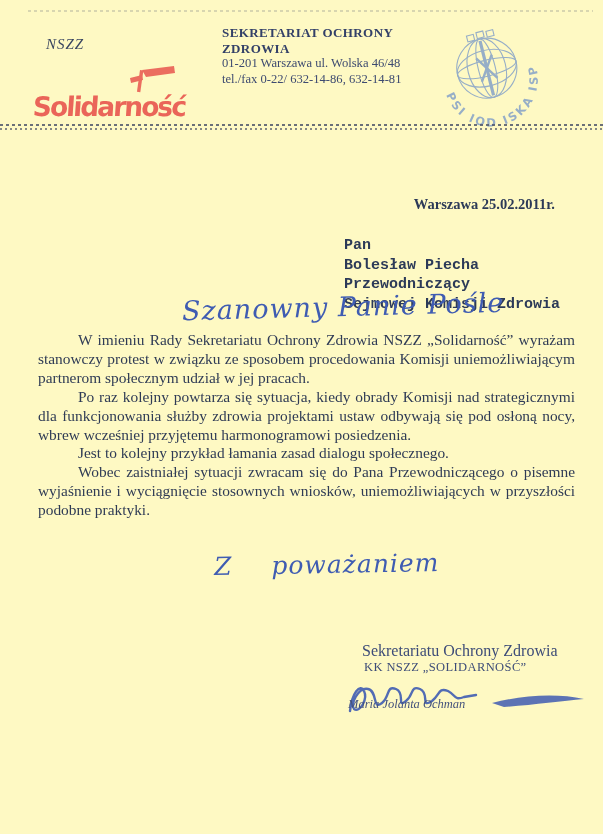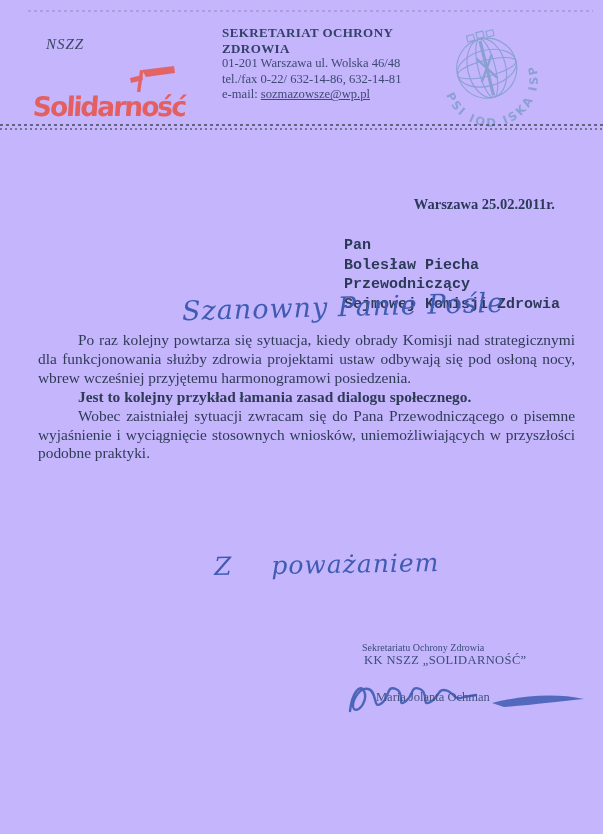--- a/index.html
+++ b/index.html
@@ -1,20 +1,20 @@
 <!DOCTYPE html>
 <html lang="pl"><head>
 <meta charset="utf-8">
 <style>
   html,body{margin:0;padding:0;background:#e9e9e9;}
   .page{
     position:relative;
     width:603px;height:834px;
     margin:0 auto;
-    background:#c4b5fd;
+    background:#fef9c3;
     overflow:hidden;
     font-family:"Liberation Serif","DejaVu Serif",serif;
     color:#2e3a55;
   }
   .dotline{
     position:absolute;height:1.6px;
     background:repeating-linear-gradient(90deg,#50576b 0 3px,transparent 3px 6px);
   }
   .topline{left:28px;right:10px;top:10px;opacity:.22;}
   .rule1{left:0;right:0;top:124px;opacity:.85;}
@@ -48,34 +48,34 @@
     font-family:"DejaVu Serif",serif;font-style:italic;
   }
   .salutation{left:182px;top:291px;font-size:27px;transform:rotate(-1.5deg);letter-spacing:1px;}
   .closing{left:214px;top:550px;font-size:25px;transform:rotate(-1deg);word-spacing:30px;letter-spacing:1px;}
   
   .body-text{
     position:absolute;left:38px;top:331px;width:537px;
     font-size:15.4px;line-height:18.9px;text-align:justify;color:#2f3b55;
   }
   .body-text p{margin:0;text-indent:40px;}
-  .body-text p.bold{font-weight:bold;}
+  .body-text p.bold{font-weight:normal;}
   
   .sig-block{
     position:absolute;left:348px;top:641px;width:235px;
     text-align:left;color:#3d4c78;
   }
   .sig-title{font-weight:bold;font-size:14px;letter-spacing:1.2px;margin-left:16px;}
-  .sig-line2{font-size:10px;margin-left:14px;margin-top:1px;}
+  .sig-line2{font-size:16px;margin-left:14px;margin-top:1px;}
   .sig-line3{font-size:12.5px;margin-left:16px;letter-spacing:.4px;}
   .sig-scribble{position:absolute;left:-6px;top:36px;width:250px;height:50px;}
   .sig-name{
     position:relative;z-index:2;
-    font-size:12.5px;color:#44527c;
-    margin-left:28px;margin-top:22px;
+    font-style:italic;font-size:12.5px;color:#44527c;
+    margin-top:22px;
   }
 </style>
 </head>
 <body>
 
 <div class="page">
 
   <div class="dotline topline"></div>
 
   <div class="nszz-label">NSZZ</div>
@@ -88,21 +88,20 @@
         <polygon points="96,14 108,11 109,16 97,19"></polygon>
       </g>
       <text x="2" y="52" font-family="DejaVu Sans, sans-serif" font-weight="bold" font-size="27" fill="#e8564e" opacity="0.9" letter-spacing="-2" textLength="152" lengthAdjust="spacingAndGlyphs" transform="skewX(-4)">Solidarność</text>
     </svg>
   </div>
 
   <div class="head-block">
     <div class="head-org">SEKRETARIAT OCHRONY ZDROWIA</div>
     <div>01-201 Warszawa ul. Wolska 46/48</div>
     <div>tel./fax  0-22/ 632-14-86,  632-14-81</div>
-    <div class="head-email"><span>e-mail: </span><span class="mail">sozmazowsze@wp.pl</span></div>
   </div>
 
   <div class="stamp-wrap">
     <svg width="120" height="115" viewBox="0 0 120 115">
       <defs>
         <path id="arcBottom" d="M 14,62 A 47 47 0 0 0 108,62"></path>
       </defs>
       <g transform="rotate(-14 60 55)" stroke="#7d9cc8" fill="none" stroke-width="1.1">
         <circle cx="60" cy="50" r="30"></circle>
         <ellipse cx="60" cy="50" rx="19" ry="30"></ellipse>
@@ -131,20 +130,21 @@
   <div class="recipient">
     <div>Pan</div>
     <div>Bolesław Piecha</div>
     <div>Przewodniczący</div>
     <div>Sejmowej Komisji Zdrowia</div>
   </div>
 
   <div class="hand salutation">Szanowny Panie Pośle</div>
 
   <div class="body-text">
+    <p>W imieniu Rady Sekretariatu Ochrony Zdrowia NSZZ „Solidarność” wyrażam stanowczy protest w związku ze sposobem procedowania Komisji uniemożliwiającym partnerom społecznym udział w jej pracach.</p>
     <p>Po raz kolejny powtarza się sytuacja, kiedy obrady Komisji nad strategicznymi dla funkcjonowania służby zdrowia projektami ustaw odbywają się pod osłoną nocy, wbrew wcześniej przyjętemu harmonogramowi posiedzenia.</p>
     <p class="bold">Jest to kolejny przykład łamania zasad dialogu społecznego.</p>
     <p>Wobec zaistniałej sytuacji zwracam się do Pana Przewodniczącego o pisemne wyjaśnienie i wyciągnięcie stosownych wniosków, uniemożliwiających w przyszłości podobne praktyki.</p>
   </div>
 
   <div class="hand closing">Z poważaniem</div>
 
   <div class="sig-block">
     <div class="sig-line2">Sekretariatu Ochrony Zdrowia</div>
     <div class="sig-line3">KK NSZZ „SOLIDARNOŚĆ”</div>

